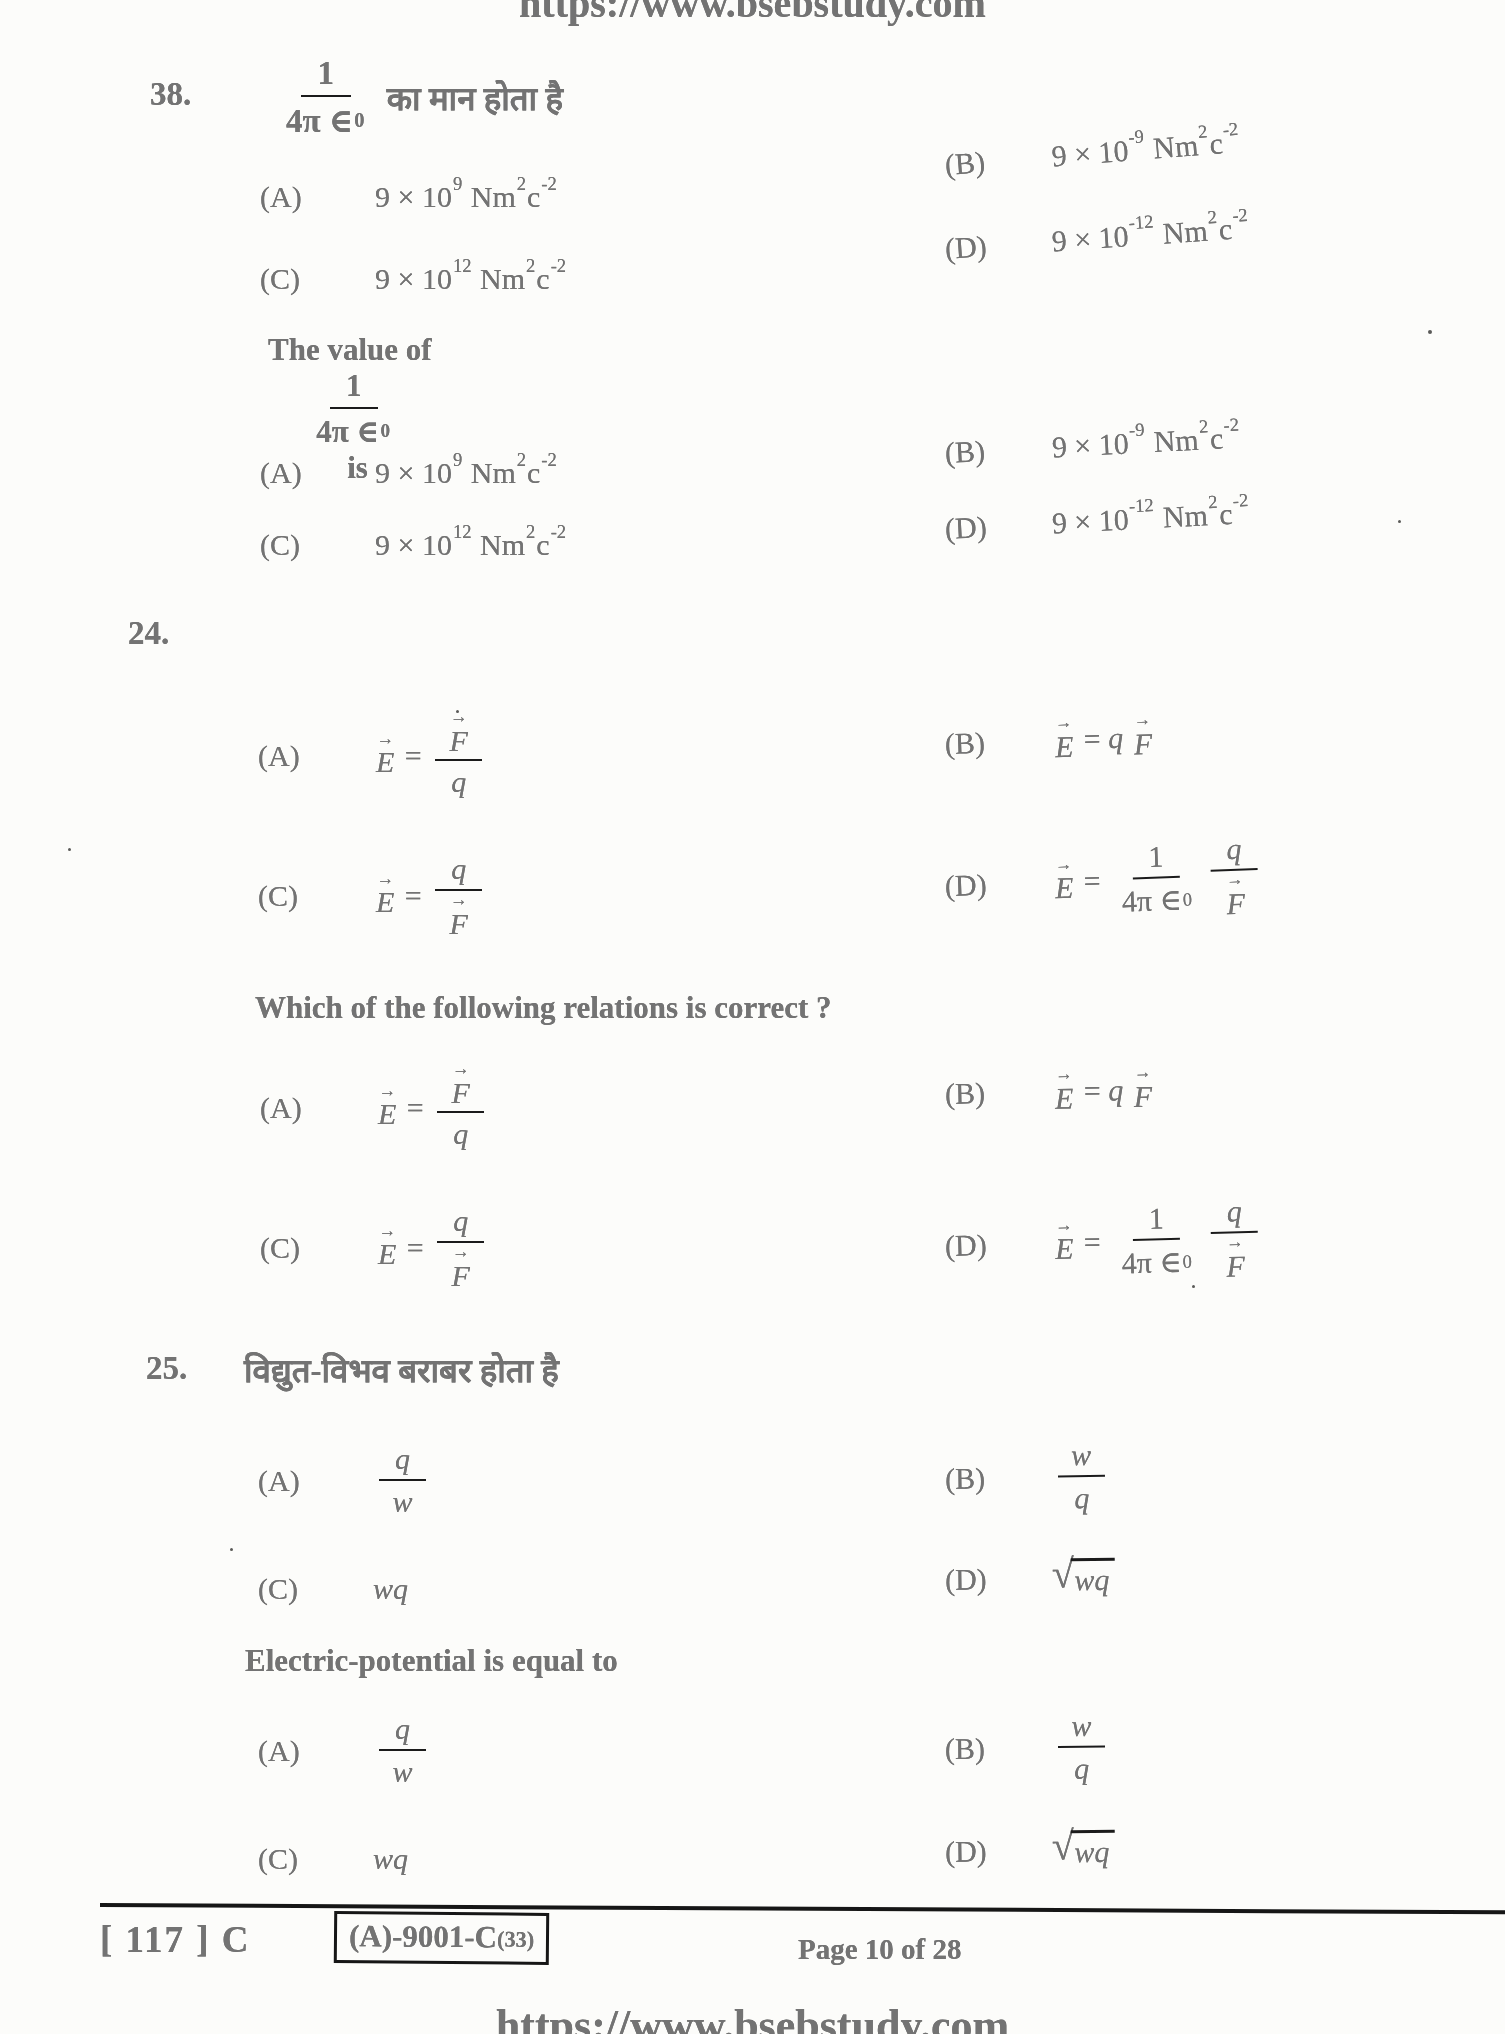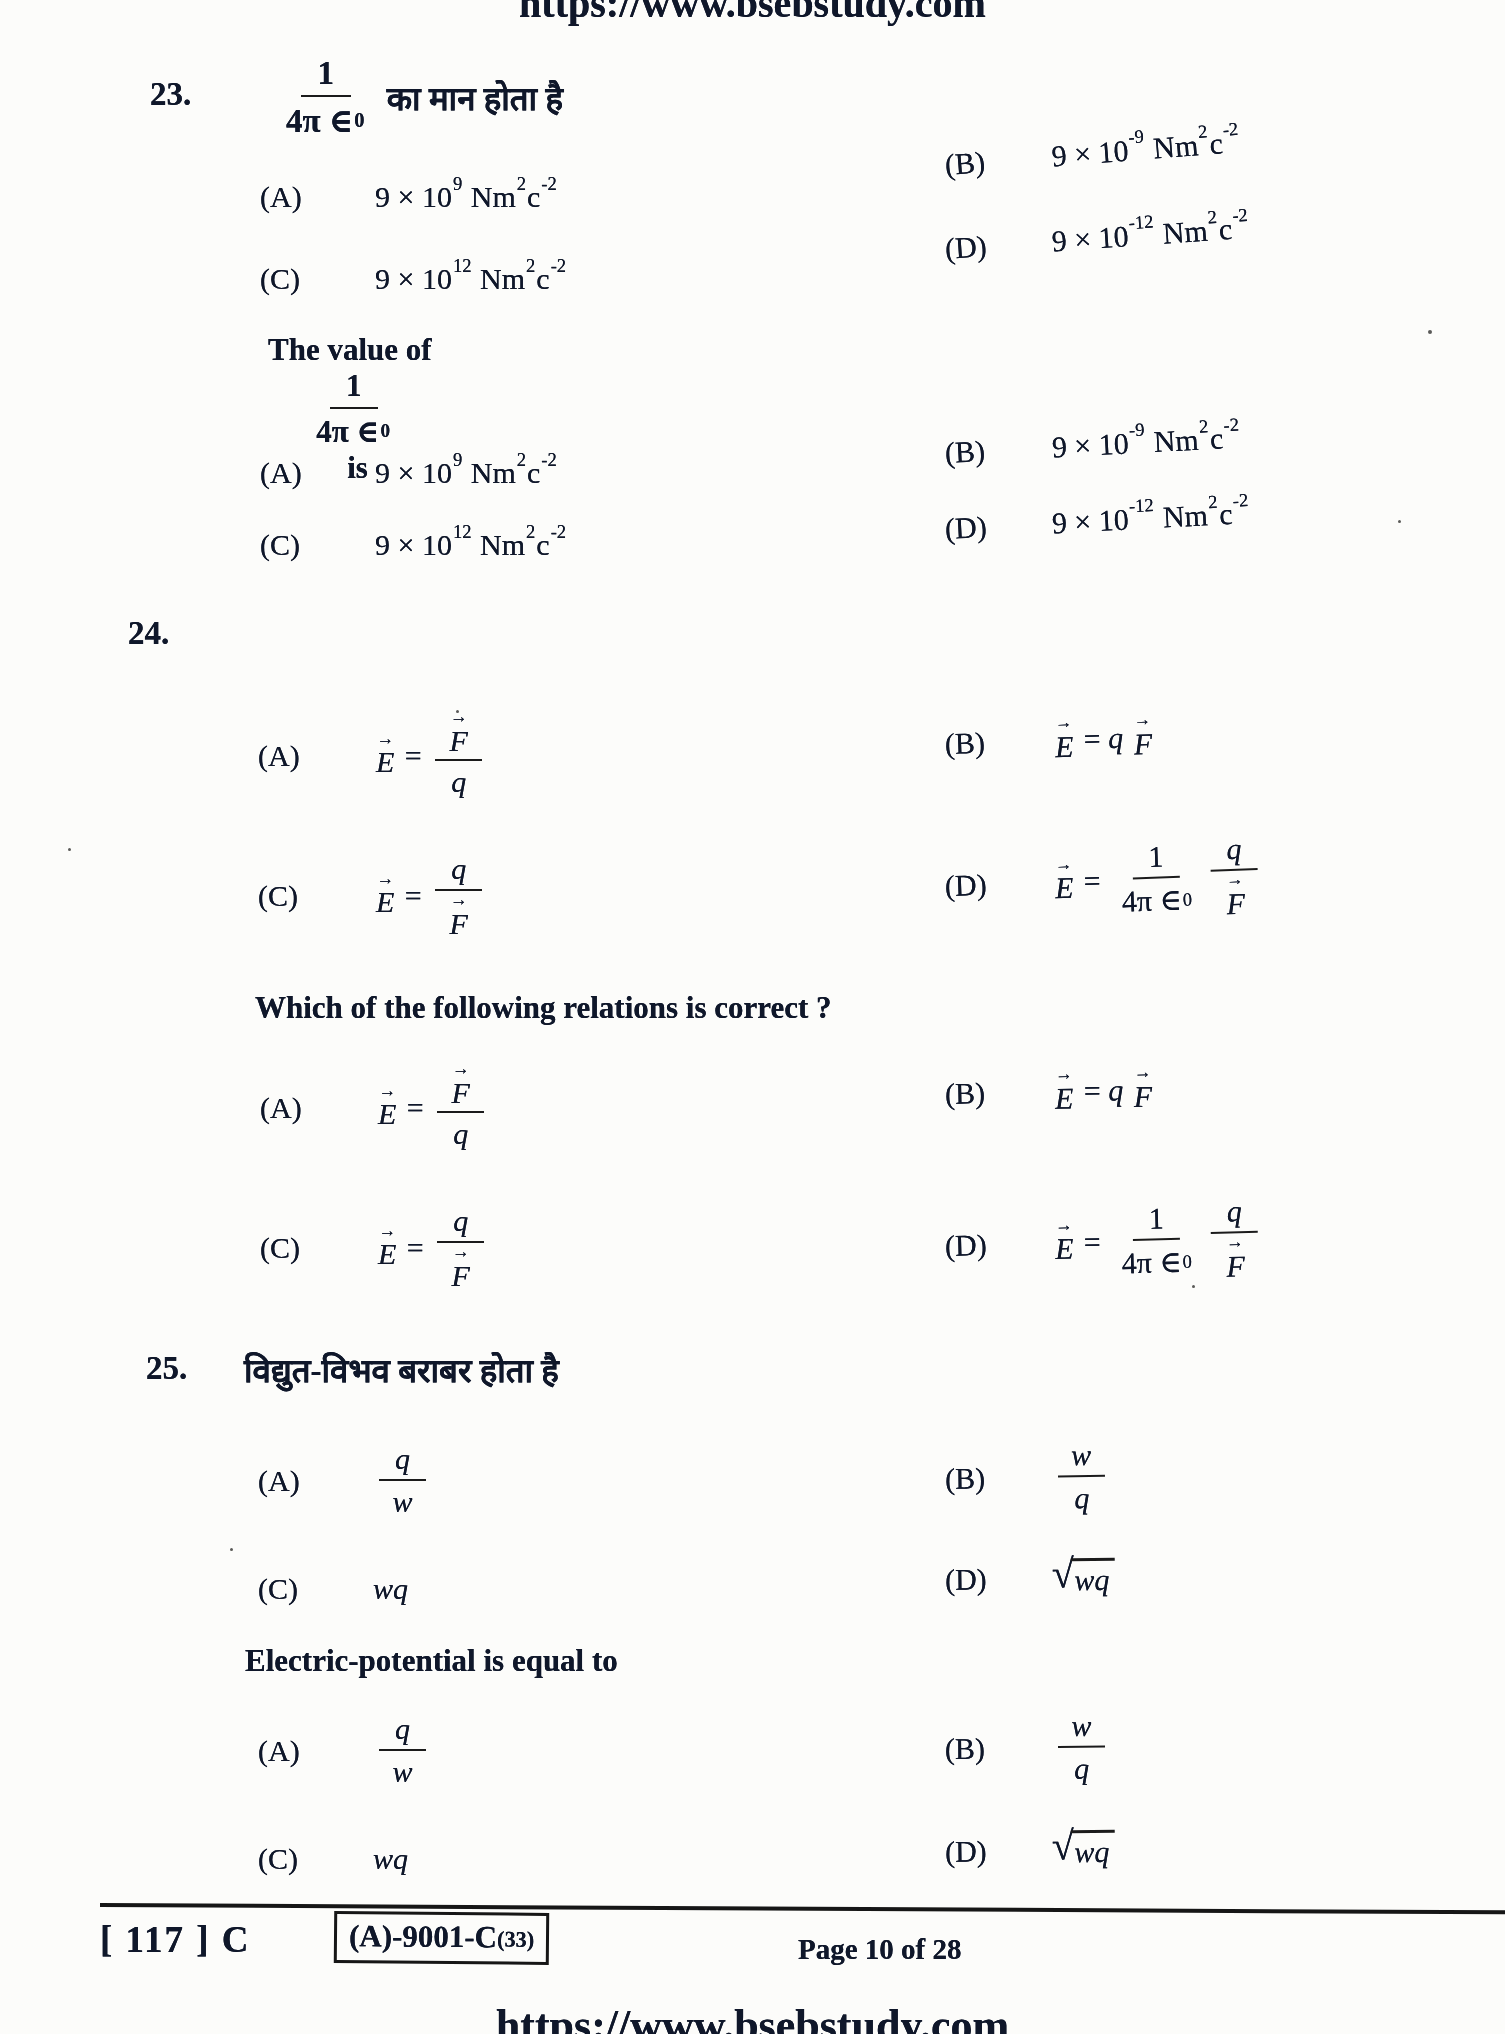--- a/index.html
+++ b/index.html
@@ -1,17 +1,17 @@
 <!DOCTYPE html>
 <html><head>
 <meta charset="utf-8">
 <style>
   html,body{margin:0;padding:0;background:#e8e8e6;}
   .page{position:relative;width:1505px;height:2034px;margin:0 auto;background:#fcfcfa;overflow:hidden;
-        font-family:"Liberation Serif","DejaVu Serif",serif;color:#0f172a;
+        font-family:"Liberation Serif","DejaVu Serif",serif;color:#737373;
         text-shadow:0 0 0.5px currentColor;}
   .url{position:absolute;left:0;right:0;text-align:center;font-weight:bold;}
   .url.top{top:-20px;font-size:40px;}
   .url.bottom{top:2000px;font-size:44px;}
   .qnum{position:absolute;font-size:33px;font-weight:bold;}
   .prompt{position:absolute;display:flex;align-items:center;white-space:pre;font-size:32px;}
   .prompt.hindi{font-weight:bold;font-size:33px;}
   .prompt.en{font-weight:bold;font-size:31px;flex-direction:column;}
   .opt{position:absolute;display:flex;align-items:center;gap:55px;}
   .opt.right{gap:47px;}
@@ -49,21 +49,21 @@
   .foot-page{position:absolute;left:798px;top:1933px;font-size:29px;font-weight:bold;}
   .speck{position:absolute;background:#5a5a58;border-radius:50%;}
 </style>
 </head>
 <body>
 
 <div class="page">
 
   <div class="url top">https://www.bsebstudy.com</div>
 
-  <div class="qnum" style="left:150px;top:76px">23.</div>
+  <div class="qnum" style="left:150px;top:76px">38.</div>
   <div class="prompt hindi" style="left:273px;top:55px"><span class="frac"><span class="num"><span class="t0">1</span></span><span class="den"><span class="t0">4π ∈</span><span class="sub">0</span></span></span><span class="t0"> का मान होता है</span></div>
 
   <div class="opt" style="left:260px;top:180px">
     <span class="olab">(A)</span>
     <span class="f"><span class="t0">9 × 10</span><span class="sup">9</span><span class="t0"> Nm</span><span class="sup">2</span><span class="t0">c</span><span class="sup">-2</span></span>
   </div>
   <div class="opt right tilt-45" style="left:945px;top:148px">
     <span class="olab">(B)</span>
     <span class="f"><span class="t0">9 × 10</span><span class="sup">-9</span><span class="t0"> Nm</span><span class="sup">2</span><span class="t0">c</span><span class="sup">-2</span></span>
   </div>

